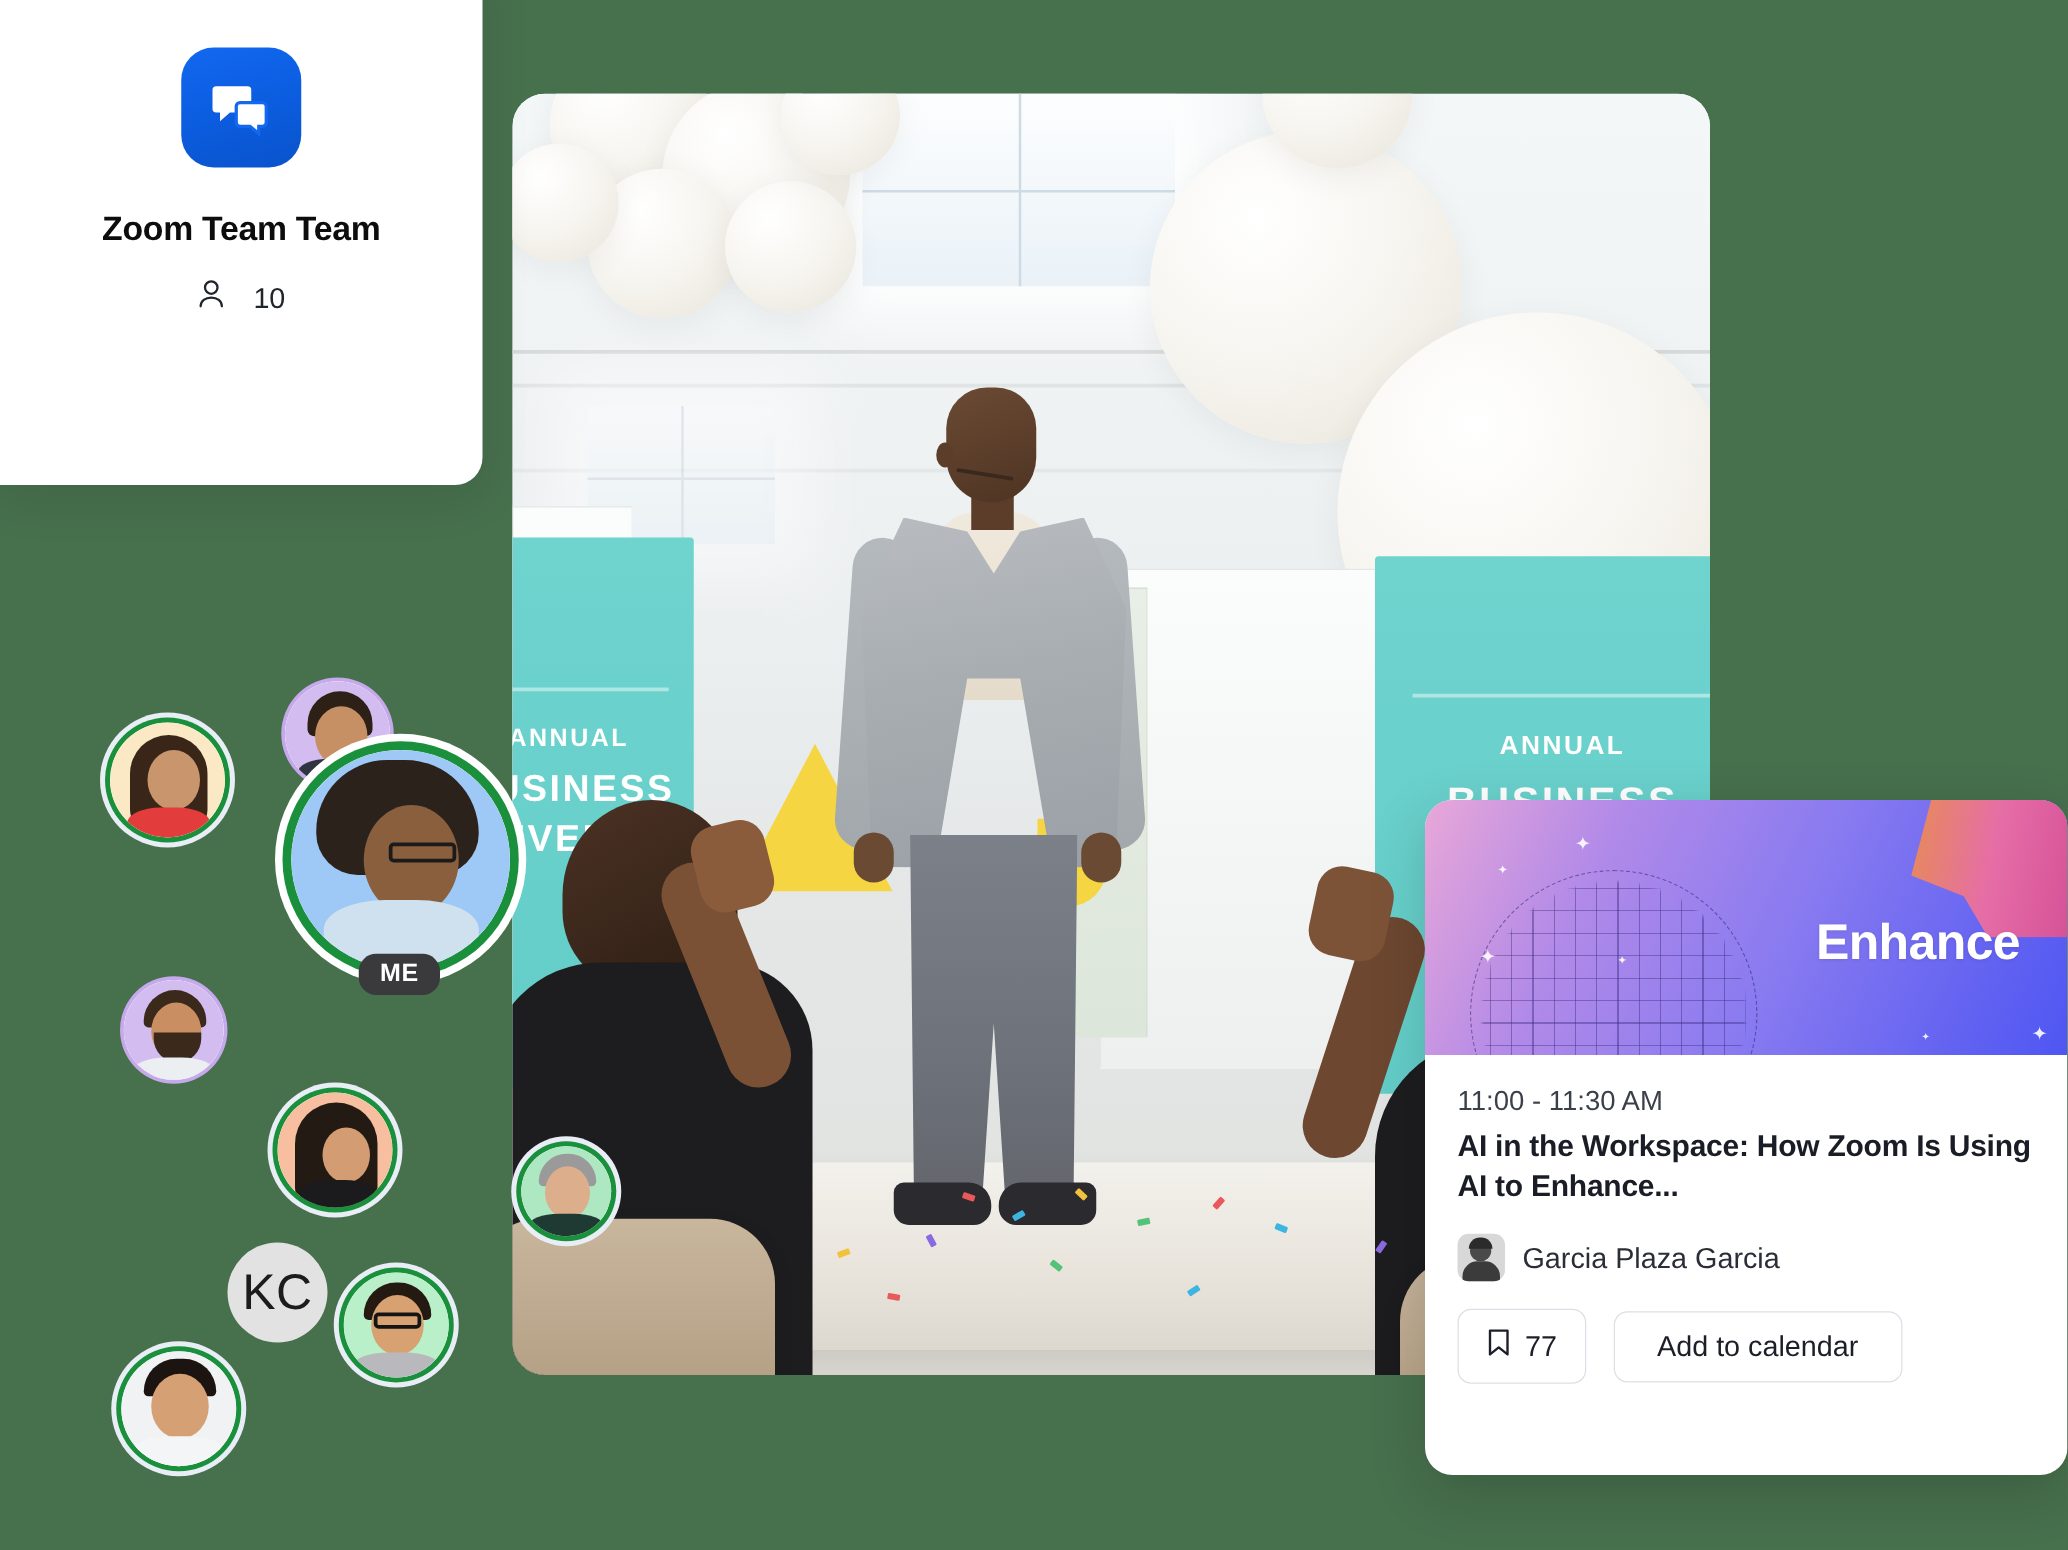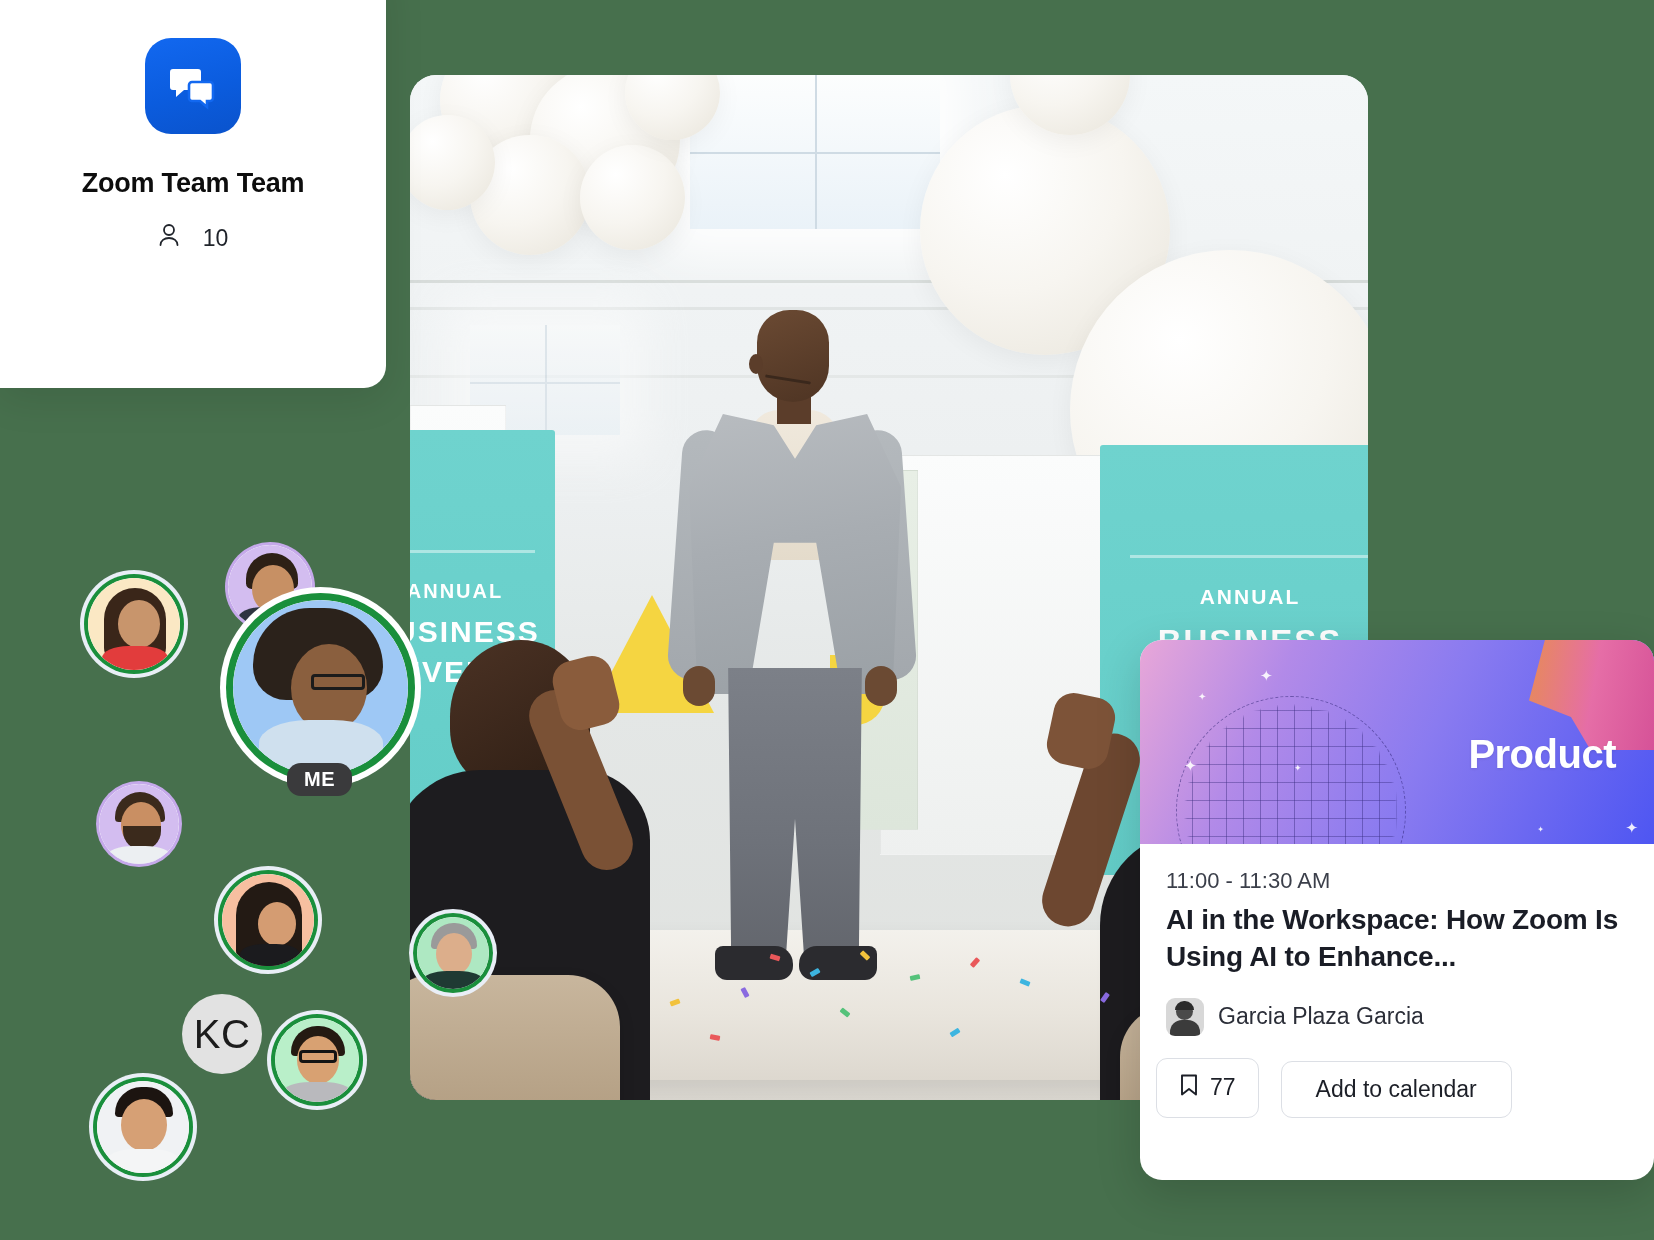--- a/index.html
+++ b/index.html
@@ -244,38 +244,38 @@
   .star { position:absolute; color:#fff; font-size:15px; line-height:1; opacity:.9;}
 
   .event-band {
     background:#f1f1f5;
     padding: 16px 26px;
     font-size: 23px; color:#2b2e38; font-weight:400;
   }
   .event-body { padding: 24px 26px 0 26px; }
   .event-time { font-size:22px; color:#3b3f4a; margin-bottom:8px; }
   .event-name {
-    font-size:28px; font-weight:700; color:#1a1d26; line-height:1.32;
+    font-size:24px; font-weight:700; color:#1a1d26; line-height:1.32;
     letter-spacing:-.2px;
   }
   .event-speaker {
     display:flex; align-items:center; gap:14px; margin-top:22px;
   }
   .speaker-av {
     width:38px; height:38px; border-radius:9px; overflow:hidden;
     background:#d8d8d8; position:relative; flex:none;
   }
   .spk-head { position:absolute; left:10px; top:5px; width:17px; height:17px; border-radius:50%; background:#4a4a4a; }
   .spk-hair { position:absolute; left:9px; top:3px; width:19px; height:9px; border-radius:9px 9px 0 0; background:#2b2b2b; }
   .spk-body { position:absolute; left:4px; top:22px; width:30px; height:18px; border-radius:12px 12px 0 0; background:#3b3b3b; }
   .speaker-name { font-size:23px; color:#2b2e38; }
 
   .event-actions {
-    display:flex; align-items:flex-end; gap:22px;
-    padding: 22px 26px 26px 16px;
+    display:flex; align-items:center; gap:22px;
+    padding: 22px 26px 26px 26px;
   }
   .pill {
     border:1px solid #dcdfe5; background:#fff; border-radius:11px;
     font-family:"Liberation Sans", sans-serif;
     display:flex; align-items:center; justify-content:center; gap:11px;
     cursor:pointer;
   }
   .pill-save { padding:14px 22px; font-size:23px; color:#1c1f27; }
   .pill-cal { padding:14px 34px; font-size:23px; color:#1c1f27; }
 </style>
@@ -469,21 +469,21 @@
     <div class="event-hero">
       <div class="hero-shape"></div>
       <div class="hero-globe"></div>
       <div class="hero-globe-ring"></div>
       <span class="star" style="left:120px; top:28px;">✦</span>
       <span class="star" style="left:58px;  top:52px; font-size:10px;">✦</span>
       <span class="star" style="left:44px;  top:118px;">✦</span>
       <span class="star" style="left:154px; top:124px; font-size:9px;">✦</span>
       <span class="star" style="right:16px; top:180px;">✦</span>
       <span class="star" style="right:110px; top:186px; font-size:8px;">✦</span>
-      <div class="hero-title">Product</div>
+      <div class="hero-title">Enhance</div>
     </div>
 
 
     <div class="event-body">
       <div class="event-time">11:00 - 11:30 AM</div>
       <div class="event-name">AI in the Workspace: How Zoom Is Using AI to Enhance...</div>
 
       <div class="event-speaker">
         <div class="speaker-av">
           <div class="spk-body"></div>

